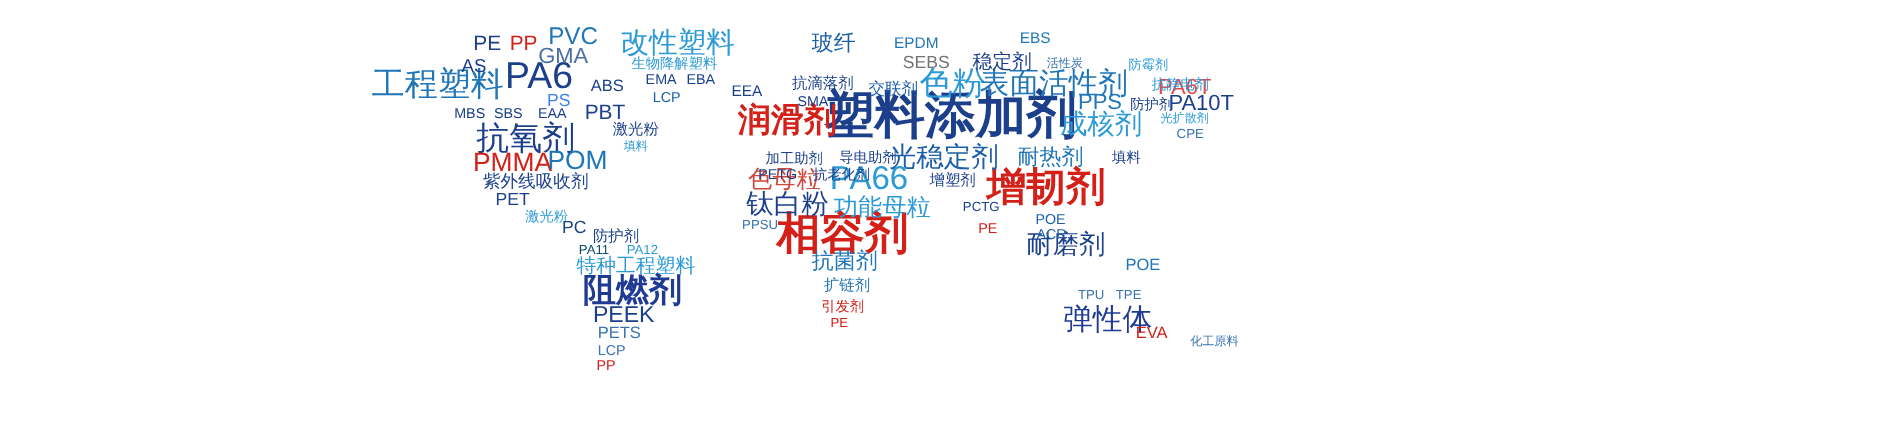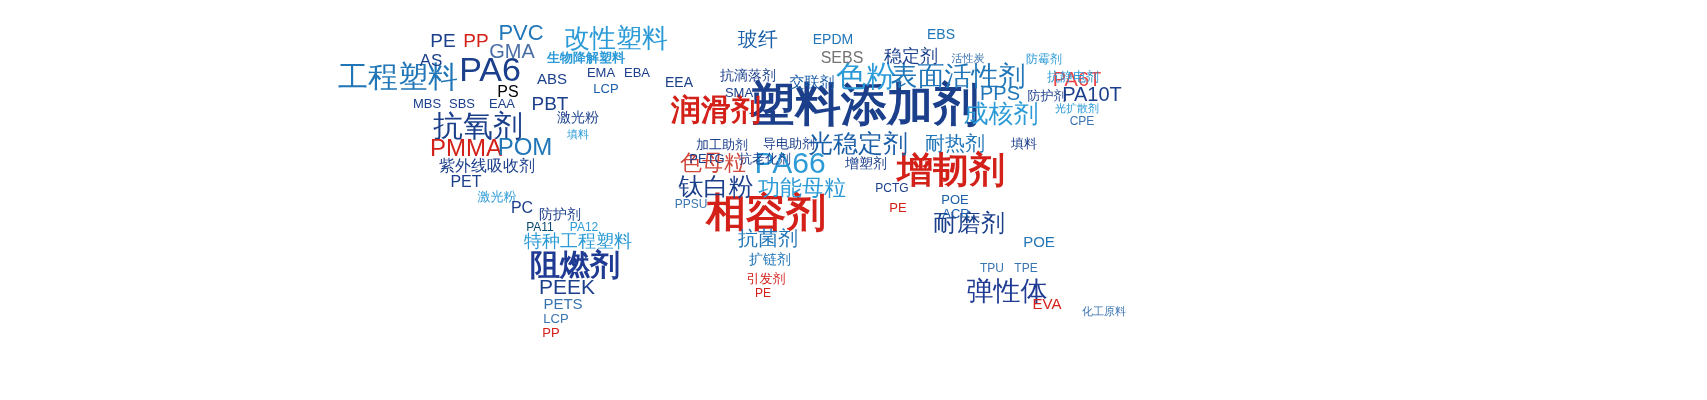--- a/index.html
+++ b/index.html
@@ -65,25 +65,25 @@
     <span class="word w-lat" style="left: 1077px; top: 79px; font-size: 20px; font-weight: 400; color: #ef4444;">PA6T</span>
     <span class="word w-lat" style="left: 1092px; top: 94px; font-size: 20px; font-weight: 400; color: rgb(27, 63, 139);">PA10T</span>
     <span class="word w-lat" style="left: 1000px; top: 93px; font-size: 20px; font-weight: 400; color: rgb(33, 118, 184);">PPS</span>
     <span class="word w-lat" style="left: 550px; top: 103px; font-size: 19px; font-weight: 400; color: rgb(27, 63, 139);">PBT</span>
     <span class="word w-lat" style="left: 521px; top: 33px; font-size: 22px; font-weight: 400; color: rgb(33, 118, 184);">PVC</span>
     <span class="word w-lat" style="left: 443px; top: 40px; font-size: 19px; font-weight: 400; color: rgb(27, 63, 139);">PE</span>
     <span class="word w-lat" style="left: 476px; top: 40px; font-size: 19px; font-weight: 400; color: rgb(211, 32, 24);">PP</span>
     <span class="word w-lat" style="left: 431px; top: 60px; font-size: 17px; font-weight: 400; color: rgb(27, 63, 139);">AS</span>
     <span class="word w-lat" style="left: 512px; top: 51px; font-size: 20px; font-weight: 400; color: rgb(74, 111, 165);">GMA</span>
     <span class="word w-lat" style="left: 552px; top: 78px; font-size: 15px; font-weight: 400; color: rgb(27, 63, 139);">ABS</span>
-    <span class="word w-lat" style="left: 508px; top: 92px; font-size: 16px; font-weight: 400; color: #000000;">PS</span>
+    <span class="word w-lat" style="left: 508px; top: 92px; font-size: 16px; font-weight: 400; color: #3b82f6;">PS</span>
     <span class="word w-lat" style="left: 427px; top: 103px; font-size: 13px; font-weight: 400; color: rgb(27, 63, 139);">MBS</span>
     <span class="word w-lat" style="left: 462px; top: 103px; font-size: 13px; font-weight: 400; color: rgb(27, 63, 139);">SBS</span>
     <span class="word w-lat" style="left: 502px; top: 103px; font-size: 13px; font-weight: 400; color: rgb(27, 63, 139);">EAA</span>
-    <span class="word w-cjk" style="left: 586px; top: 57px; font-size: 13px; font-weight: 700; color: rgb(43, 154, 214);">生物降解塑料</span>
+    <span class="word w-cjk" style="left: 613px; top: 57px; font-size: 13px; font-weight: 400; color: rgb(43, 154, 214);">生物降解塑料</span>
     <span class="word w-lat" style="left: 601px; top: 72px; font-size: 13px; font-weight: 400; color: rgb(27, 63, 139);">EMA</span>
     <span class="word w-lat" style="left: 637px; top: 72px; font-size: 13px; font-weight: 400; color: rgb(27, 63, 139);">EBA</span>
     <span class="word w-lat" style="left: 606px; top: 88px; font-size: 13px; font-weight: 400; color: rgb(27, 95, 168);">LCP</span>
     <span class="word w-lat" style="left: 679px; top: 82px; font-size: 14px; font-weight: 400; color: rgb(27, 63, 139);">EEA</span>
     <span class="word w-cjk" style="left: 748px; top: 75px; font-size: 14px; font-weight: 400; color: rgb(27, 63, 139);">抗滴落剂</span>
     <span class="word w-cjk" style="left: 812px; top: 81px; font-size: 15px; font-weight: 400; color: rgb(27, 95, 168);">交联剂</span>
     <span class="word w-lat" style="left: 739px; top: 92px; font-size: 13px; font-weight: 400; color: rgb(27, 63, 139);">SMA</span>
     <span class="word w-lat" style="left: 833px; top: 39px; font-size: 14px; font-weight: 400; color: rgb(33, 118, 184);">EPDM</span>
     <span class="word w-lat" style="left: 842px; top: 58px; font-size: 16px; font-weight: 400; color: #737373;">SEBS</span>
     <span class="word w-lat" style="left: 941px; top: 34px; font-size: 14px; font-weight: 400; color: rgb(33, 118, 184);">EBS</span>

